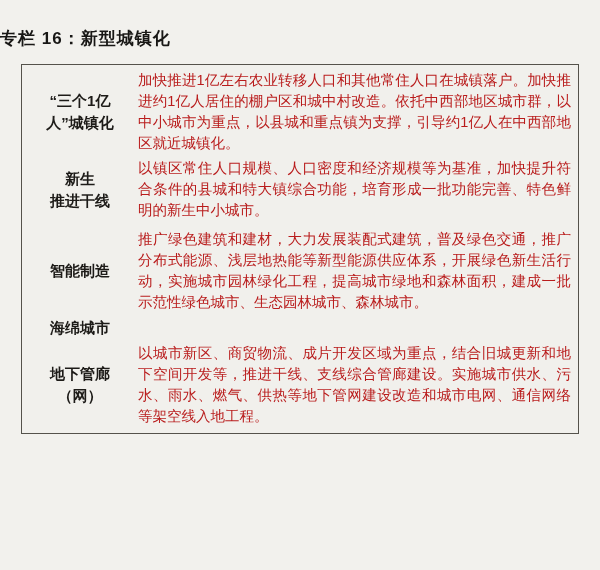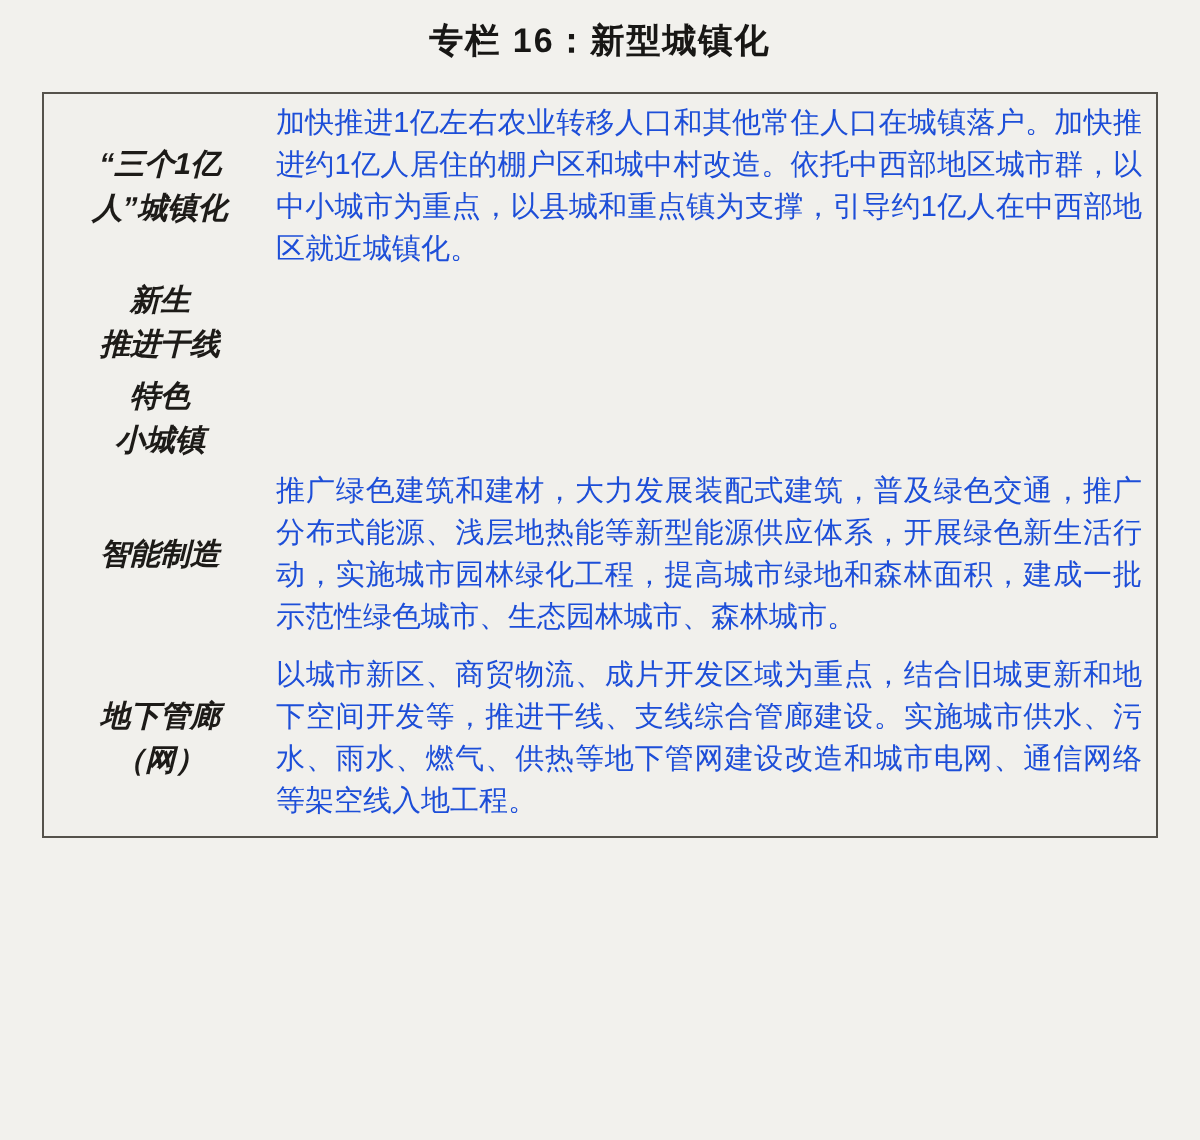--- a/index.html
+++ b/index.html
@@ -8,26 +8,26 @@
   }
   body {
     width: 600px;
     height: 570px;
     background: #f2f1ed;
     font-family: "Liberation Sans", sans-serif;
     color: #26241f;
     overflow: hidden;
   }
   .page-title {
-    text-align: center;
+    text-align: left;
     font-size: 17px;
     font-weight: bold;
     letter-spacing: 1px;
     color: #181715;
-    padding-top: 9px;
+    padding-top: 27px;
     line-height: 24px;
   }
   .panel {
     box-sizing: border-box;
     width: 558px;
     margin: 13px auto 0 auto;
     border: 1px solid #55524b;
     background: #f1f0ec;
     padding: 3px 0 4px 0;
   }
@@ -43,29 +43,28 @@
     display: flex;
     align-items: center;
     justify-content: center;
     text-align: center;
     font-weight: bold;
     font-size: 15px;
     line-height: 22px;
     color: #1d1b18;
     white-space: pre-line;
     padding: 0 4px;
-    font-style: italic;
   }
   .row-content {
     flex: 1 1 auto;
     font-size: 14.5px;
     line-height: 21px;
     text-align: justify;
     text-justify: inter-ideograph;
-    color: #1d4ed8;
+    color: #b91c1c;
     padding-right: 7px;
     display: flex;
     align-items: center;
   }
   .row-content > span {
     display: block;
     width: 100%;
   }
 </style>
 </head>
@@ -79,36 +78,38 @@
     <div class="row-header">“三个1亿
 人”城镇化</div>
     <div class="row-content">
         <span>加快推进1亿左右农业转移人口和其他常住人口在城镇落户。加快推进约1亿人居住的棚户区和城中村改造。依托中西部地区城市群，以中小城市为重点，以县城和重点镇为支撑，引导约1亿人在中西部地区就近城镇化。</span>
       </div>
   </div>
 
   <div class="row">
     <div class="row-header">新生
 推进干线</div>
+    <div class="row-content">
+        <span>以镇区常住人口规模、人口密度和经济规模等为基准，加快提升符合条件的县城和特大镇综合功能，培育形成一批功能完善、特色鲜明的新生中小城市。</span>
+      </div>
   </div>
 
   <div class="row">
-    <div class="row-header">特色
-小城镇</div>
   </div>
 
 
   <div class="row">
     <div class="row-header">智能制造</div>
     <div class="row-content">
         <span>推广绿色建筑和建材，大力发展装配式建筑，普及绿色交通，推广分布式能源、浅层地热能等新型能源供应体系，开展绿色新生活行动，实施城市园林绿化工程，提高城市绿地和森林面积，建成一批示范性绿色城市、生态园林城市、森林城市。</span>
       </div>
   </div>
 
   <div class="row">
+    <div class="row-header">海绵城市</div>
   </div>
 
   <div class="row">
     <div class="row-header">地下管廊
 （网）</div>
     <div class="row-content">
         <span>以城市新区、商贸物流、成片开发区域为重点，结合旧城更新和地下空间开发等，推进干线、支线综合管廊建设。实施城市供水、污水、雨水、燃气、供热等地下管网建设改造和城市电网、通信网络等架空线入地工程。</span>
       </div>
   </div>
 

